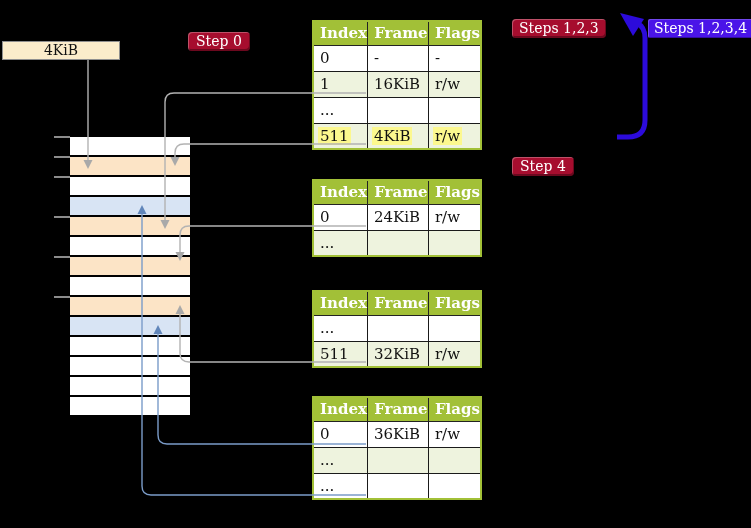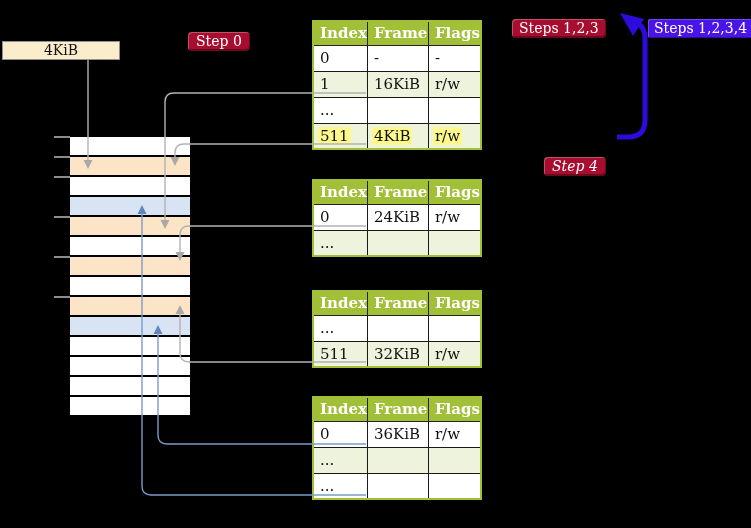--- a/index.html
+++ b/index.html
@@ -14,36 +14,36 @@
   
   .badge{position:absolute;color:#fff;font-size:14px;line-height:17px;
     padding:1px 8px;border-radius:4px;white-space:nowrap;}
   .badge.red{background:#a60d2e;
     box-shadow:inset 1px 1px 0 rgba(255,255,255,.28), inset -1px -2px 0 rgba(0,0,0,.35);}
   .badge.blue{background:#4a14e8;border-radius:2px;
     box-shadow:inset 1px 1px 0 rgba(255,255,255,.22), inset -1px -1px 0 rgba(0,0,0,.3);}
   #b-step0{left:188px;top:32px;}
   #b-steps123{left:512px;top:19px;padding:1px 7px;}
   #b-steps1234{left:648px;top:19px;padding:1px 6px;}
-  #b-step4{left:544px;top:157px;font-style:italic;}
+  #b-step4{left:512px;top:157px;}
 
   
   .memcol{position:absolute;left:70px;top:137px;width:120px;}
   .mem-row{height:18px;border-bottom:2px solid #000;background:#fff;}
   .mem-row:last-child{border-bottom:none;}
   .mem-row[data-color="peach"]{background:#fce4c6;}
   .mem-row[data-color="blue"]{background:#d8e4f4;}
   .mem-row[data-color="white"]{background:#ffffff;}
   .tick{position:absolute;left:54px;width:16px;height:2px;background:#8c8c8c;}
 
   
   table.ptable{position:absolute;border-collapse:collapse;table-layout:fixed;
     border:2px solid #a2c037;background:#fff;}
   .ptable th{background:#a2c037;color:#fff;font-weight:bold;font-size:15px;
-    text-align:left;height:24px;padding:0 0 0 6px;border:1px solid #222;box-sizing:border-box;}
+    text-align:center;height:24px;padding:0 0 0 6px;border:1px solid #222;box-sizing:border-box;}
   .ptable td{font-size:15px;color:#111;height:26px;padding:0 0 0 6px;
     border:1px solid #1a1a1a;box-sizing:border-box;background:#fff;}
   .ptable tr:nth-child(even) td{background:#eef3de;}
   .ptable tr[data-hl="true"] .ct{background:#fcf88e;box-shadow:2px 0 0 #fcf88e,-2px 0 0 #fcf88e;}
   .c-index{width:54px;} .c-frame{width:61px;} .c-flags{width:38px;}
   #t-l4{left:312px;top:20px;}
   #t-l3{left:312px;top:179px;}
   #t-l2{left:312px;top:290px;}
   #t-l1{left:312px;top:396px;}
 

